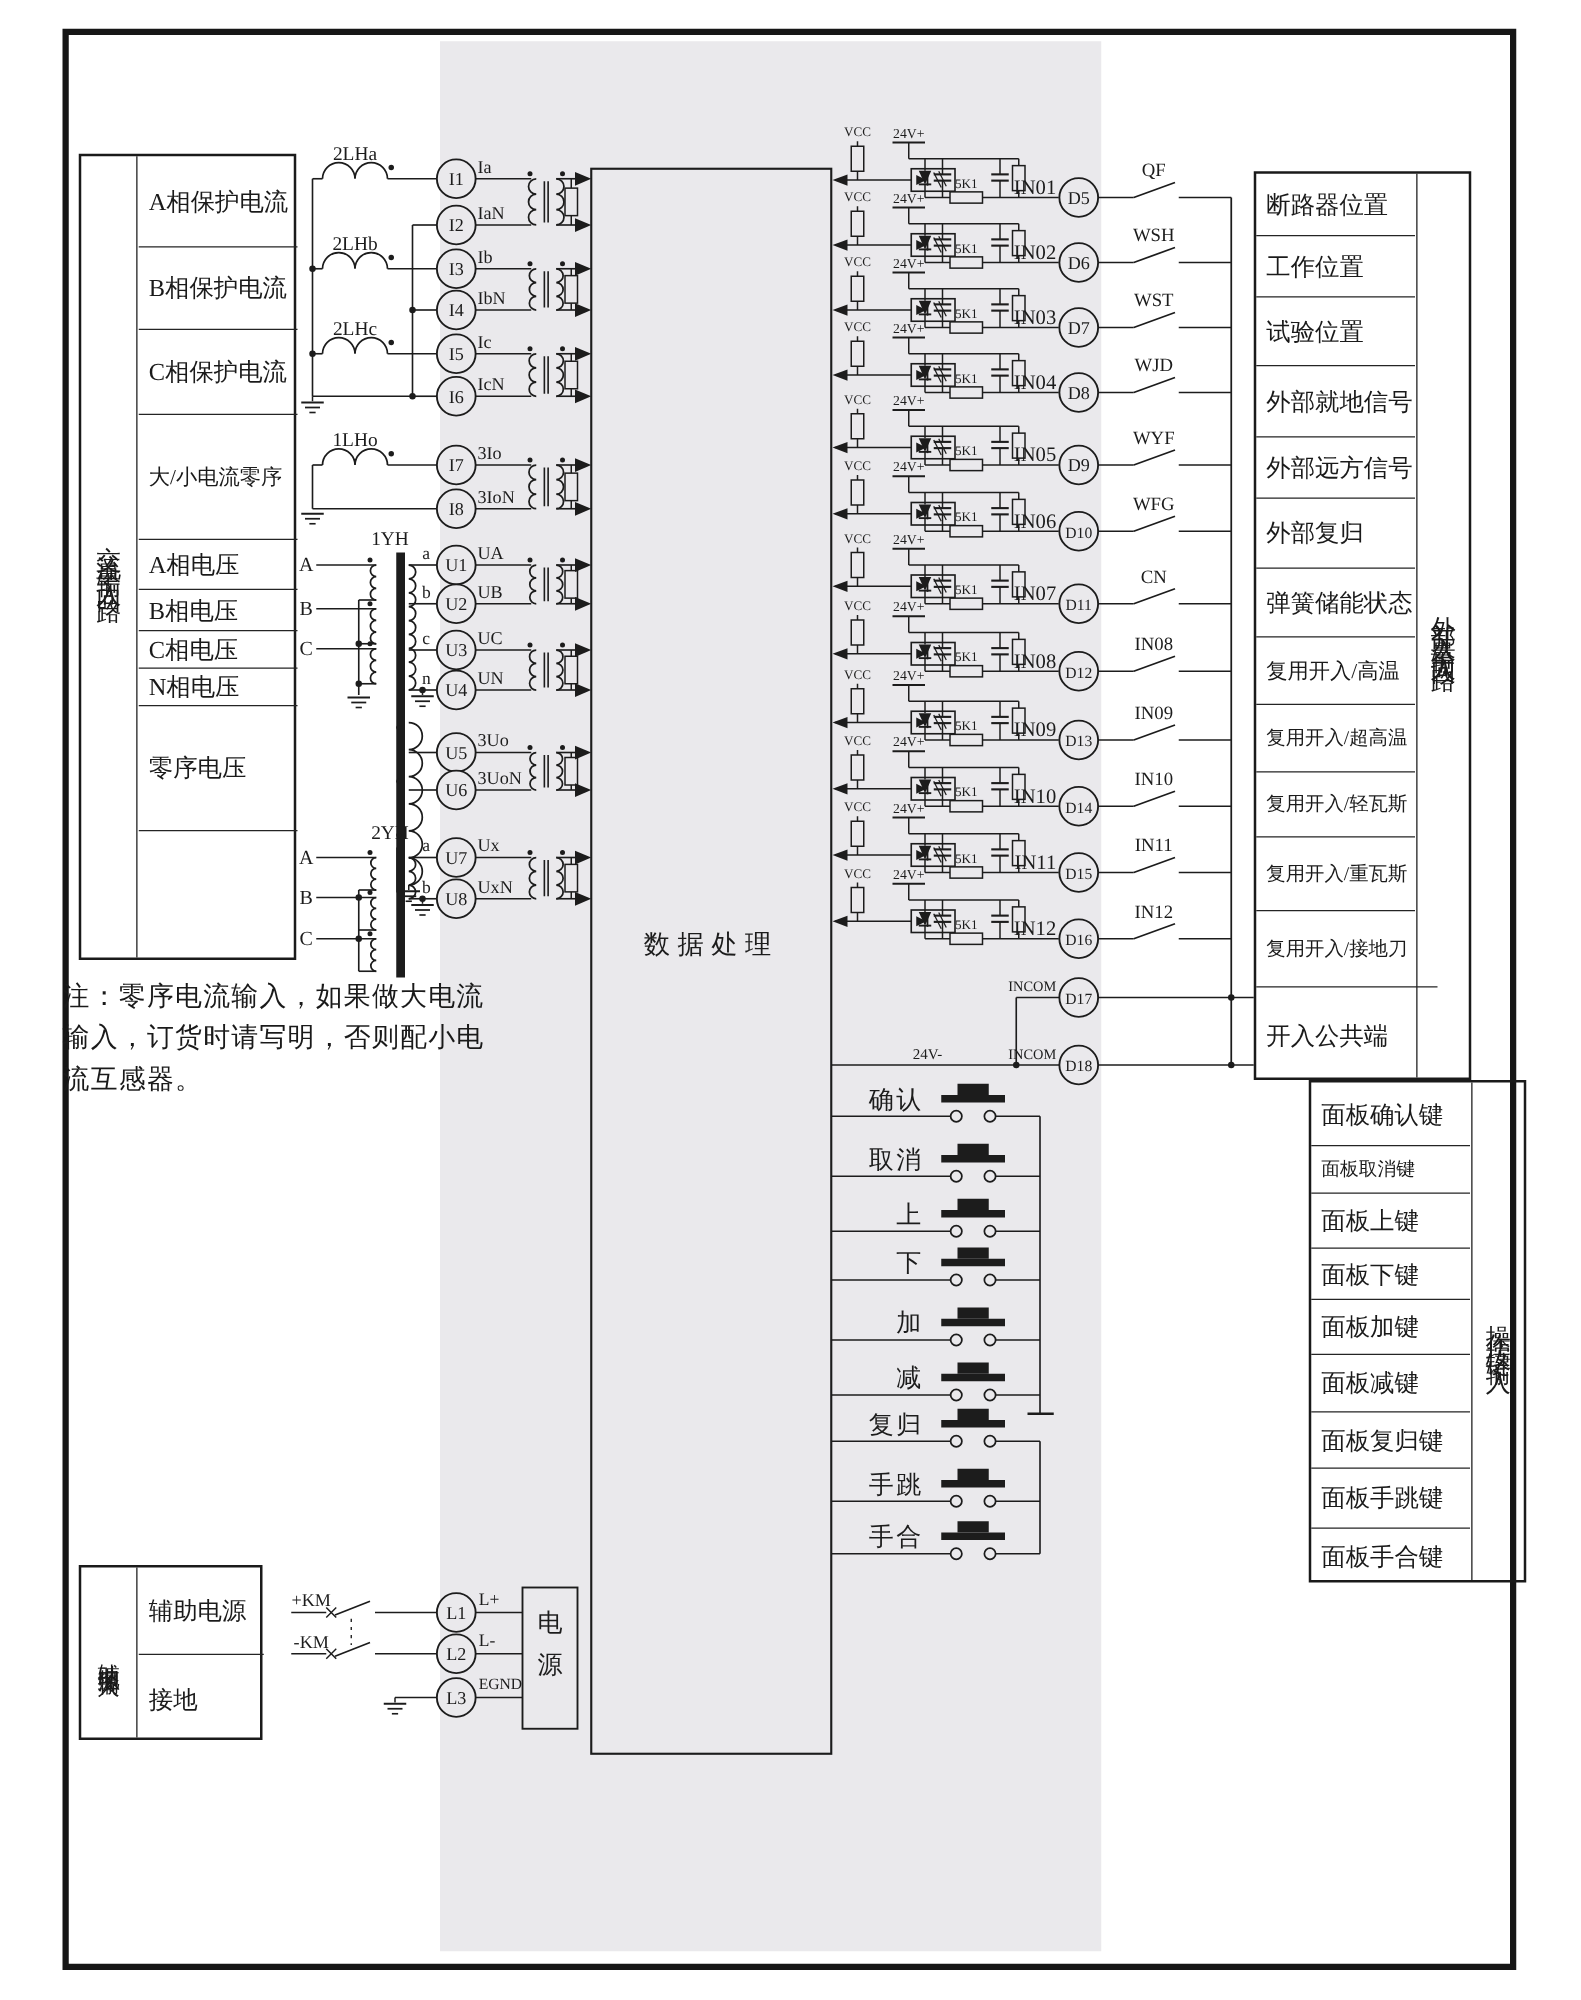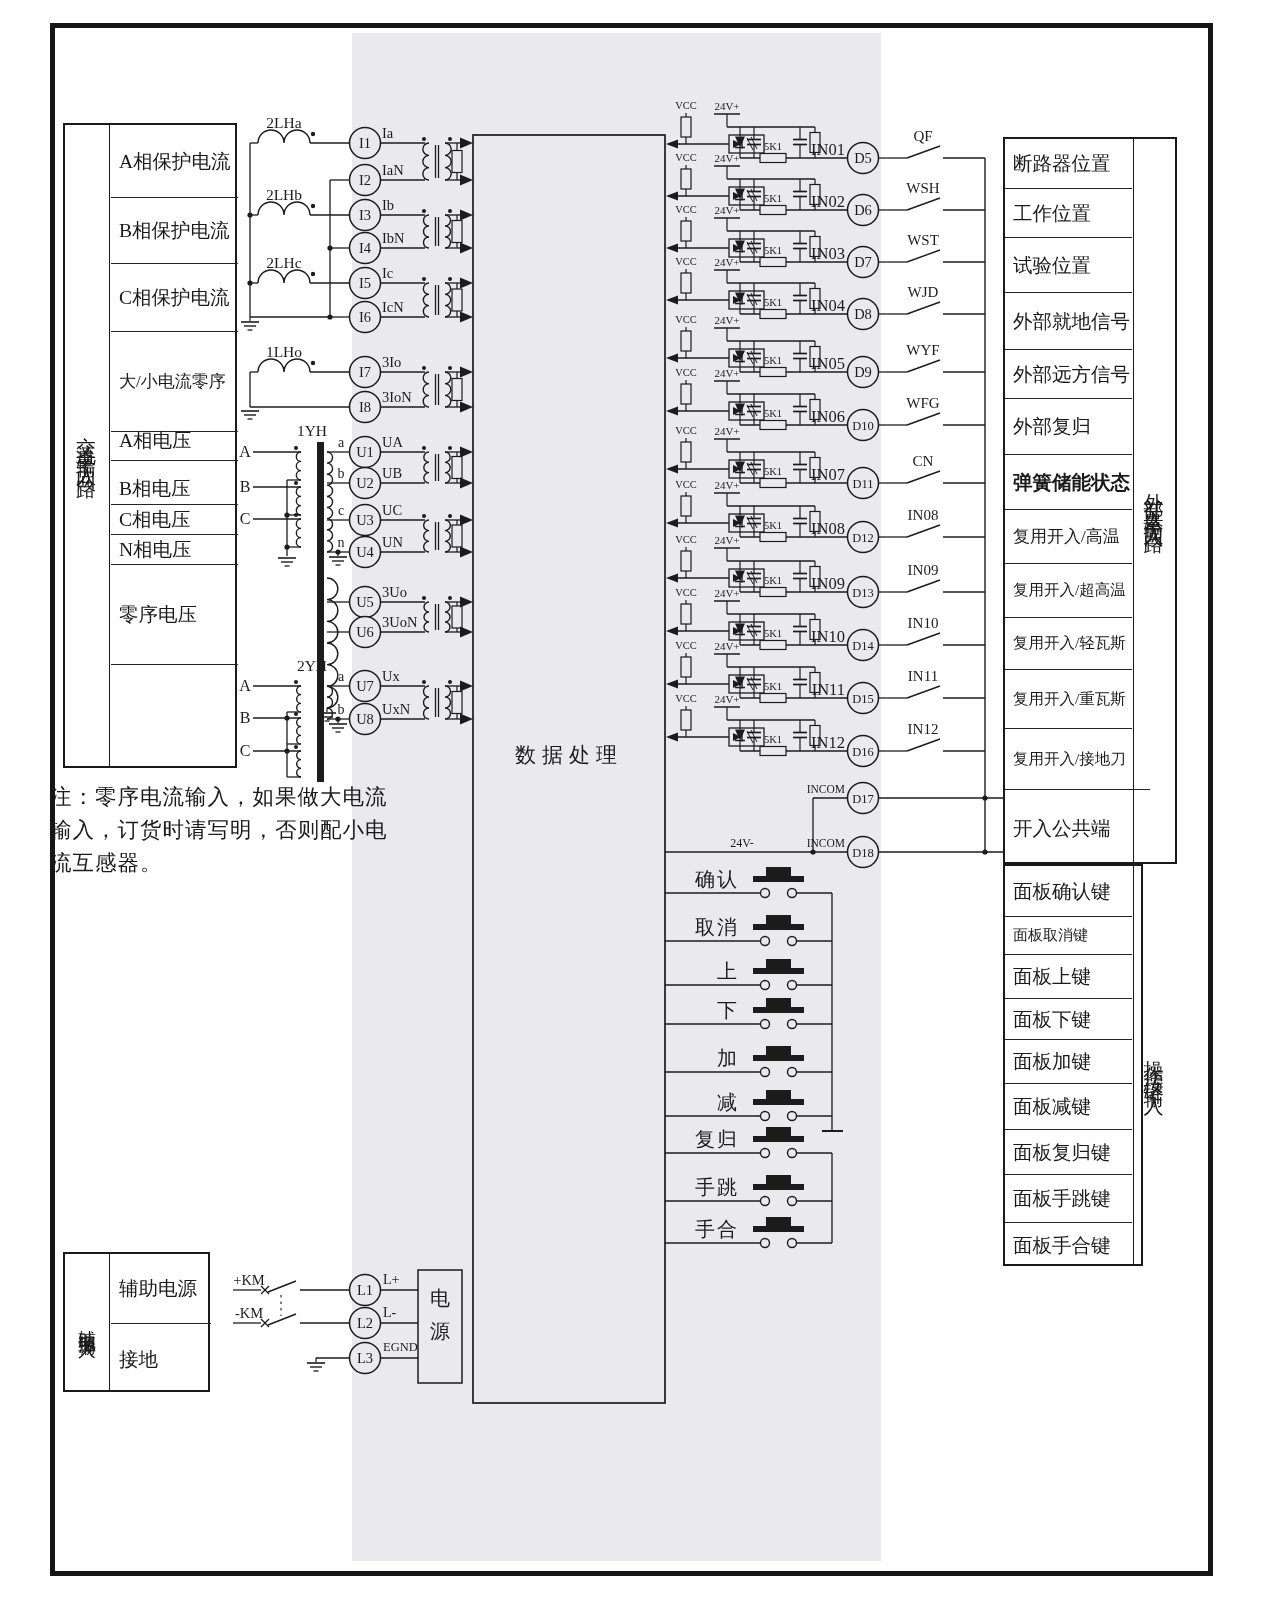--- a/index.html
+++ b/index.html
@@ -909,45 +909,45 @@
   </svg>
 
 <div class="abs" id="border-frame"></div>
 
 <div class="tbl" id="left-table" style="left:63px;top:123px;width:174px;height:645px;">
   <div class="vcell vleft">交流量输入回路</div>
 <div class="trow" style="left: 46px; width: 127px; top: 73px; height: 66px; font-size: 19.5px;">B相保护电流</div>
     <div class="trow" style="left: 46px; width: 127px; top: 0px; height: 73px; font-size: 19.5px;">A相保护电流</div>
     <div class="trow" style="left: 46px; width: 127px; top: 207px; height: 100px; font-size: 17px;">大/小电流零序</div>
     <div class="trow" style="left: 46px; width: 127px; top: 139px; height: 68px; font-size: 19.5px;">C相保护电流</div>
-    <div class="trow" style="left: 46px; width: 127px; top: 296px; height: 40px; font-size: 19.5px;">A相电压</div>
+    <div class="trow" style="left: 46px; width: 127px; top: 307px; height: 40px; font-size: 19.5px;">A相电压</div>
     <div class="trow" style="left: 46px; width: 127px; top: 347px; height: 33px; font-size: 19.5px;">B相电压</div>
     <div class="trow" style="left: 46px; width: 127px; top: 380px; height: 30px; font-size: 19.5px;">C相电压</div>
     <div class="trow" style="left: 46px; width: 127px; top: 410px; height: 30px; font-size: 19.5px;">N相电压</div>
     <div class="trow" style="left: 46px; width: 127px; top: 440px; height: 100px; font-size: 19.5px;">零序电压</div>
   </div>
 
 <div class="tbl" id="right-table-top" style="left:1003px;top:137px;width:174px;height:727px;">
   <div class="vcell vright">外部开入量输入回路</div>
 <div class="trow" style="left: 0px; width: 127px; top: 0px; height: 50px; font-size: 19.5px;">断路器位置</div>
     <div class="trow" style="left: 0px; width: 127px; top: 50px; height: 49px; font-size: 19.5px;">工作位置</div>
     <div class="trow" style="left: 0px; width: 127px; top: 99px; height: 55px; font-size: 19.5px;">试验位置</div>
     <div class="trow" style="left: 0px; width: 127px; top: 154px; height: 57px; font-size: 19.5px;">外部就地信号</div>
     <div class="trow" style="left: 0px; width: 127px; top: 211px; height: 49px; font-size: 19.5px;">外部远方信号</div>
     <div class="trow" style="left: 0px; width: 127px; top: 260px; height: 56px; font-size: 19.5px;">外部复归</div>
-    <div class="trow" style="left: 0px; width: 127px; top: 316px; height: 55px; font-size: 19.5px; font-weight: bold;">弹簧储能状态</div>
+    <div class="trow" style="left: 0px; width: 127px; top: 316px; height: 55px; font-size: 19.5px;">弹簧储能状态</div>
     <div class="trow" style="left: 0px; width: 127px; top: 371px; height: 54px; font-size: 17px;">复用开入/高温</div>
     <div class="trow" style="left: 0px; width: 127px; top: 425px; height: 54px; font-size: 15.5px;">复用开入/超高温</div>
     <div class="trow" style="left: 0px; width: 127px; top: 479px; height: 52px; font-size: 15.5px;">复用开入/轻瓦斯</div>
     <div class="trow" style="left: 0px; width: 127px; top: 531px; height: 59px; font-size: 15.5px;">复用开入/重瓦斯</div>
     <div class="trow" style="left: 0px; width: 145px; top: 590px; height: 61px; font-size: 15.5px;">复用开入/接地刀</div>
     <div class="trow" style="left: 0px; width: 127px; top: 651px; height: 76px; font-size: 19.5px; border-bottom: none;">开入公共端</div>
   </div>
 
-<div class="tbl" id="right-table-bottom" style="left:1003px;top:864px;width:140px;height:402px;">
+<div class="tbl" id="right-table-bottom" style="left:1047px;top:864px;width:174px;height:402px;">
   <div class="vcell vright" style="letter-spacing:7px;">操作按键输入</div>
 <div class="trow" style="left: 0px; width: 127px; top: 0px; height: 51px; font-size: 19.5px;">面板确认键</div>
     <div class="trow" style="left: 0px; width: 127px; top: 51px; height: 38px; font-size: 15px;">面板取消键</div>
     <div class="trow" style="left: 0px; width: 127px; top: 89px; height: 44px; font-size: 19.5px;">面板上键</div>
     <div class="trow" style="left: 0px; width: 127px; top: 133px; height: 41px; font-size: 19.5px;">面板下键</div>
     <div class="trow" style="left: 0px; width: 127px; top: 174px; height: 44px; font-size: 19.5px;">面板加键</div>
     <div class="trow" style="left: 0px; width: 127px; top: 218px; height: 46px; font-size: 19.5px;">面板减键</div>
     <div class="trow" style="left: 0px; width: 127px; top: 264px; height: 45px; font-size: 19.5px;">面板复归键</div>
     <div class="trow" style="left: 0px; width: 127px; top: 309px; height: 48px; font-size: 19.5px;">面板手跳键</div>
     <div class="trow" style="left: 0px; width: 127px; top: 357px; height: 45px; font-size: 19.5px; border-bottom: none;">面板手合键</div>

